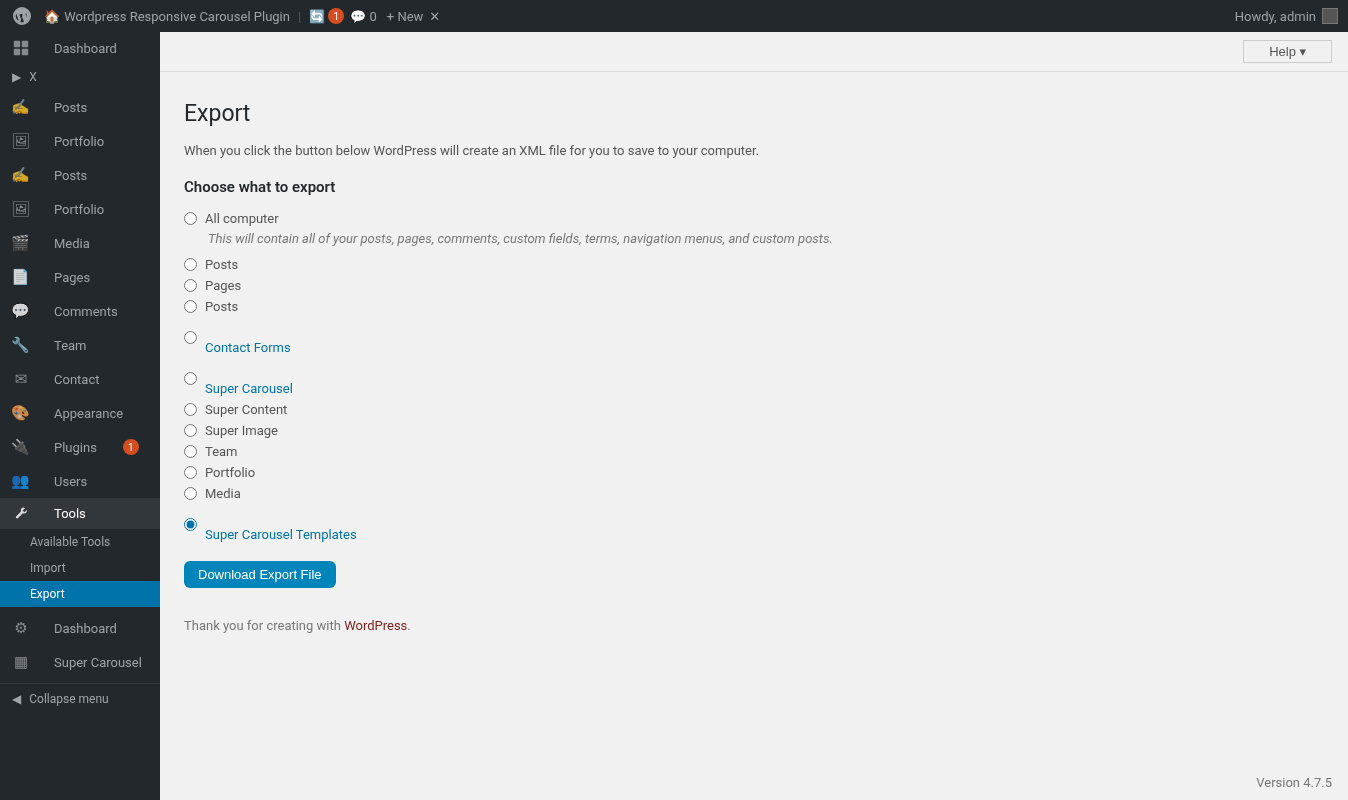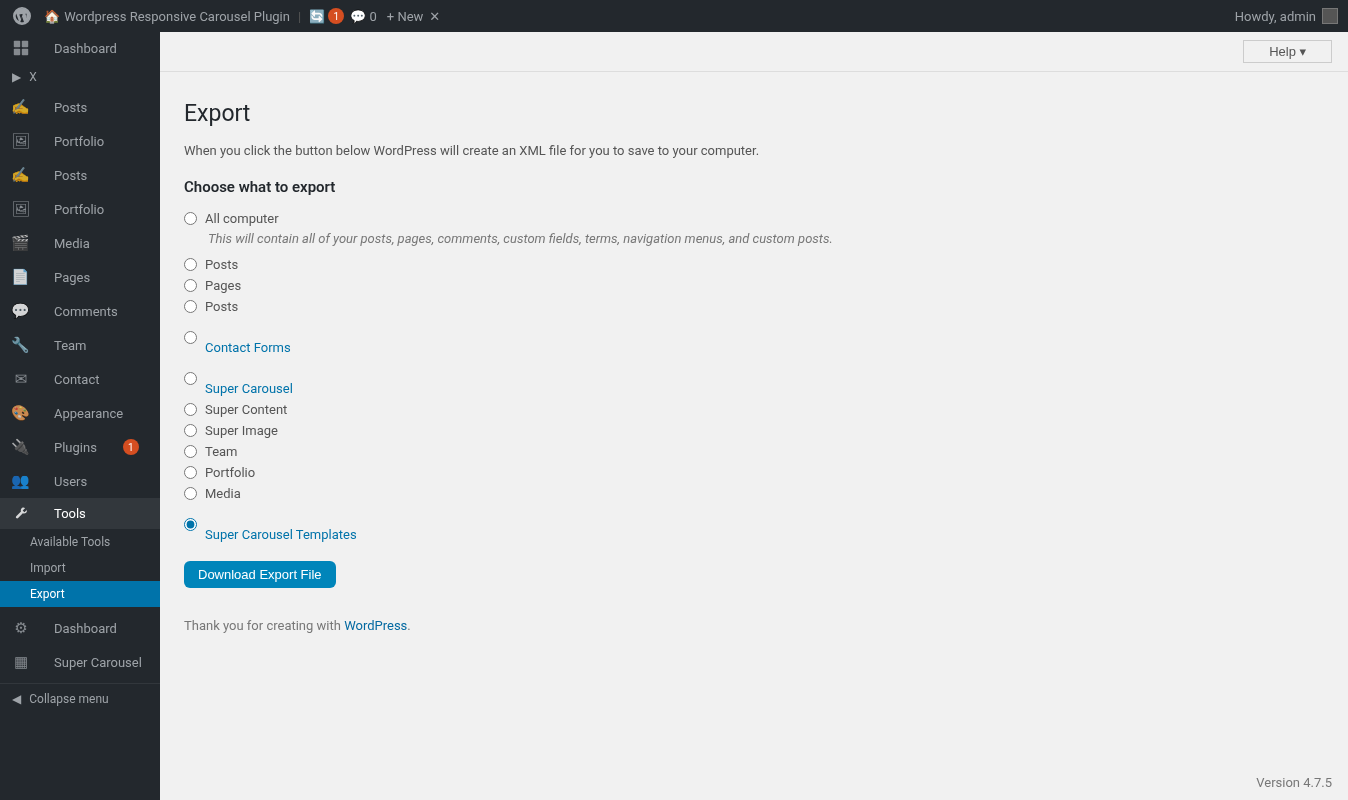--- a/index.html
+++ b/index.html
@@ -112,21 +112,21 @@
       background: #0085ba;
       color: #fff;
       border: none;
       padding: 6px 14px;
       font-size: 13px;
       cursor: pointer;
       margin-top: 16px;
       border-radius: 6px;
     }
     .footer-text { color: #777; font-size: 13px; margin-top: 30px; }
-    .footer-text a { color: #0369a1; text-decoration: none; }
+    .footer-text a { color: #7f1d1d; text-decoration: none; }
     .version-text { position: fixed; bottom: 10px; right: 16px; color: #777; font-size: 13px; }
   </style>
 </head>
 <body>
 
 <div id="wpadminbar">
   <div class="wp-logo">
     <svg width="18" height="18" viewBox="0 0 20 20" fill="#9ea3a8">
         <circle cx="10" cy="10" r="9" fill="none" stroke="#9ea3a8" stroke-width="2"></circle>
         <path d="M10 1.5C5.3 1.5 1.5 5.3 1.5 10S5.3 18.5 10 18.5 18.5 14.7 18.5 10 14.7 1.5 10 1.5zM3 10c0-1 .2-1.9.5-2.7l3 8.2C4.3 14.3 3 12.3 3 10zm7 7c-.7 0-1.3-.1-1.9-.3l2-5.8 2 5.5c0 .1.1.2.1.3-.6.2-1.4.3-2.2.3zm.9-9.6L9 13.5 7 8.4c.9-.5 1.9-.7 3-.7 0 .3 0 .5-.1.7zm5.8 8.2-2.9-8.1c.5-.1 1-.1 1.4.1-.4 1-.4 2.1 0 3.1.3.8.6 2 .6 2.7 0 .9-.3 1.6-.7 2.2h-.4z" fill="#9ea3a8"></path>

